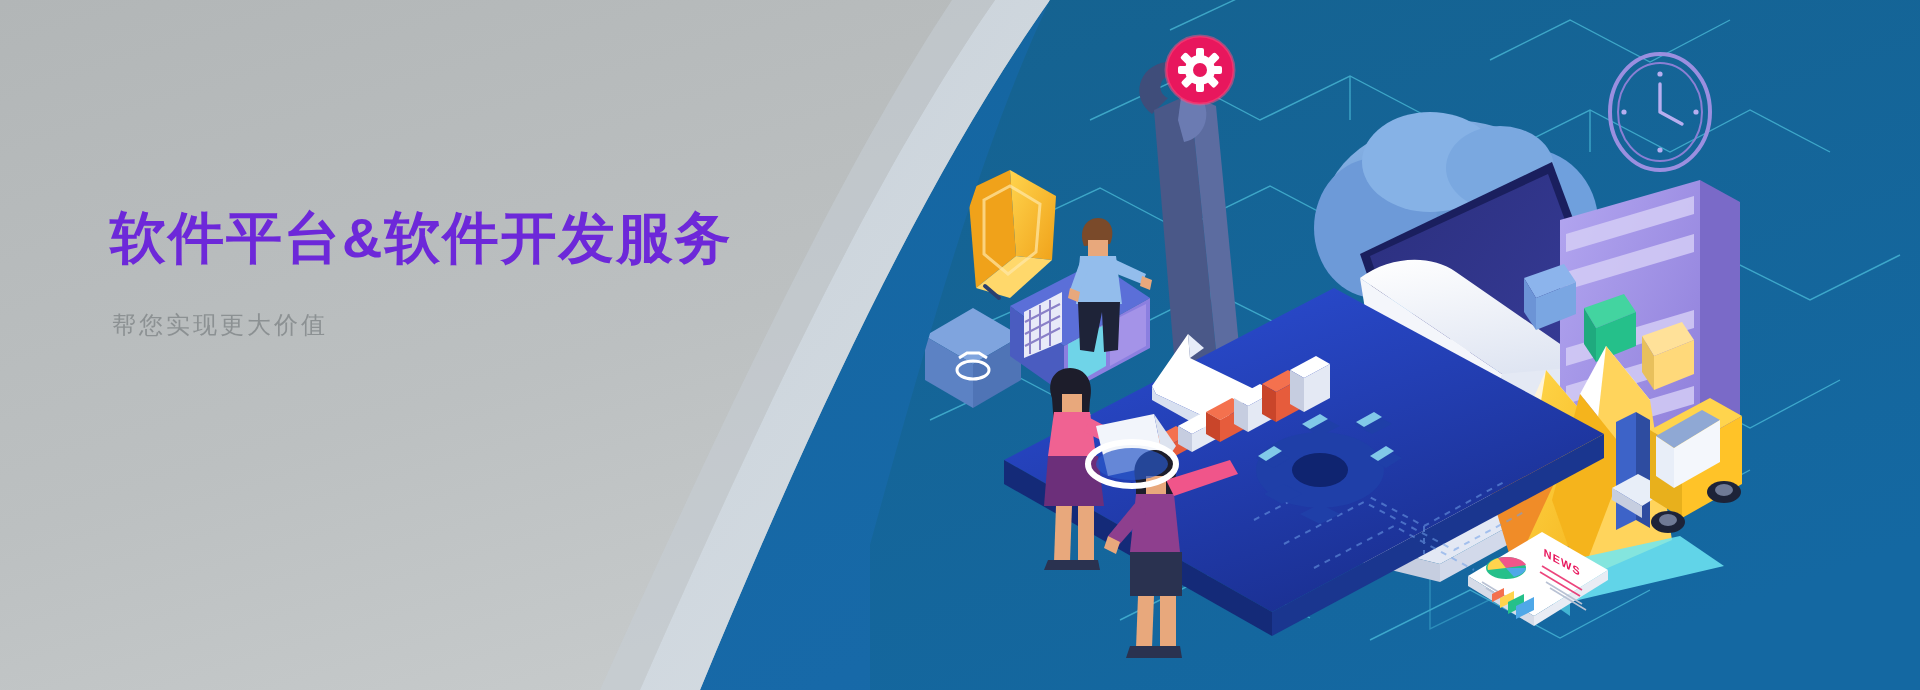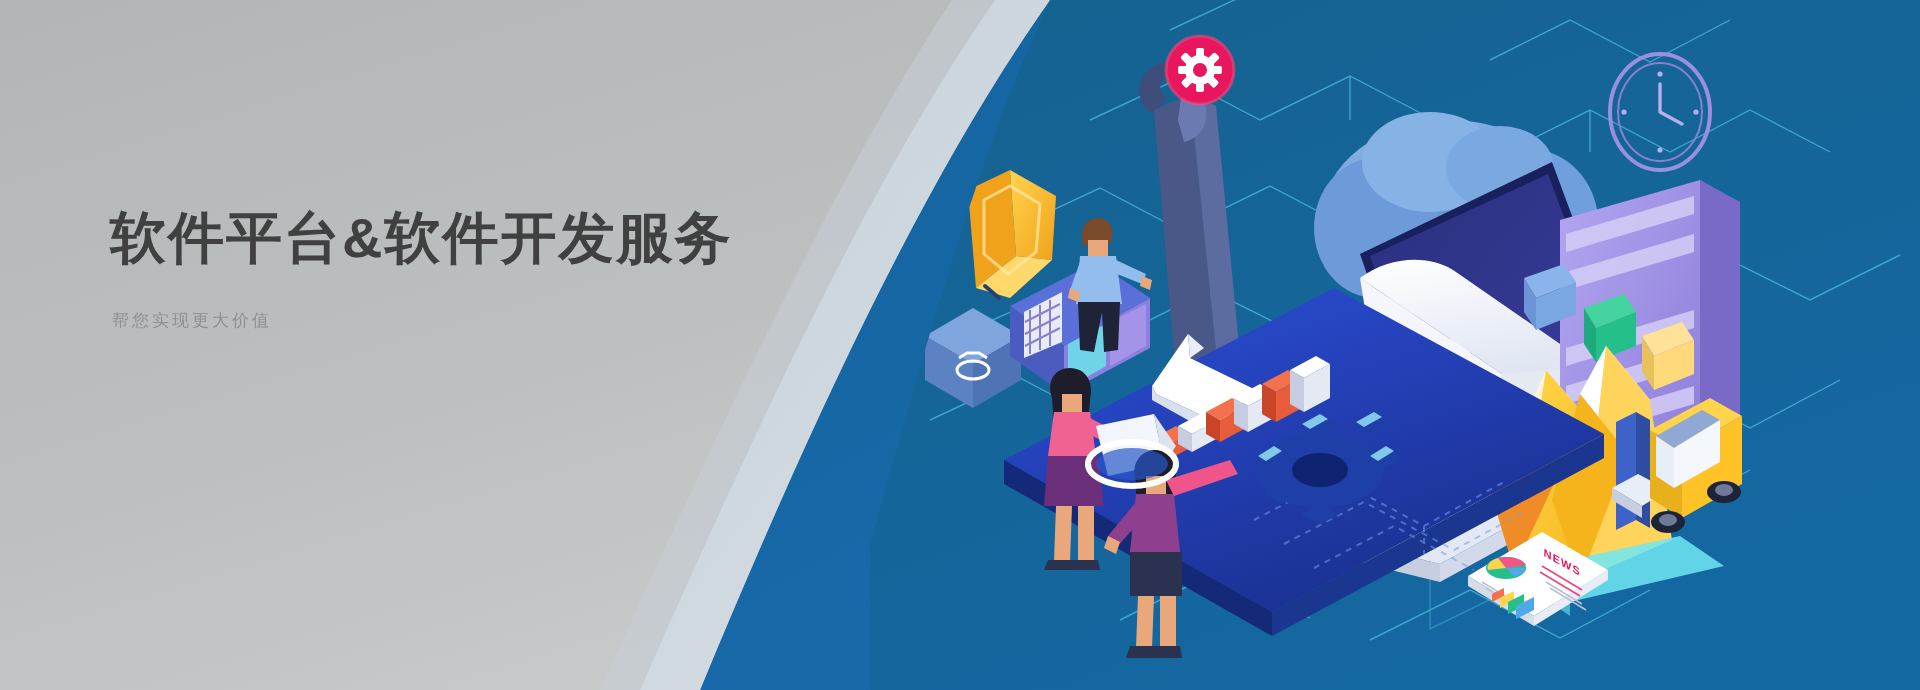--- a/index.html
+++ b/index.html
@@ -10,24 +10,24 @@
   }
   #banner{position:relative;width:1920px;height:690px;overflow:hidden;}
   #bg-svg{position:absolute;inset:0;width:1920px;height:690px;display:block;}
   #illustration{position:absolute;left:870px;top:0;width:1050px;height:690px;display:block;}
   #text-block{
     position:absolute;left:110px;top:205px;width:700px;
     z-index:5;
   }
   #title{
     font-size:56px;line-height:1.18;font-weight:700;
-    color:#404040;letter-spacing:2px;margin:0;white-space:nowrap;
+    color:#6d28d9;letter-spacing:2px;margin:0;white-space:nowrap;
   }
   #subtitle{
-    margin:38px 0 0 2px;font-size:17px;font-weight:400;
+    margin:38px 0 0 2px;font-size:24px;font-weight:400;
     color:#8c9193;letter-spacing:3px;
   }
 </style>
 </head>
 <body>
 
 <div id="banner">
 
   <svg id="bg-svg" viewBox="0 0 1920 690" preserveAspectRatio="none">
     <defs>

